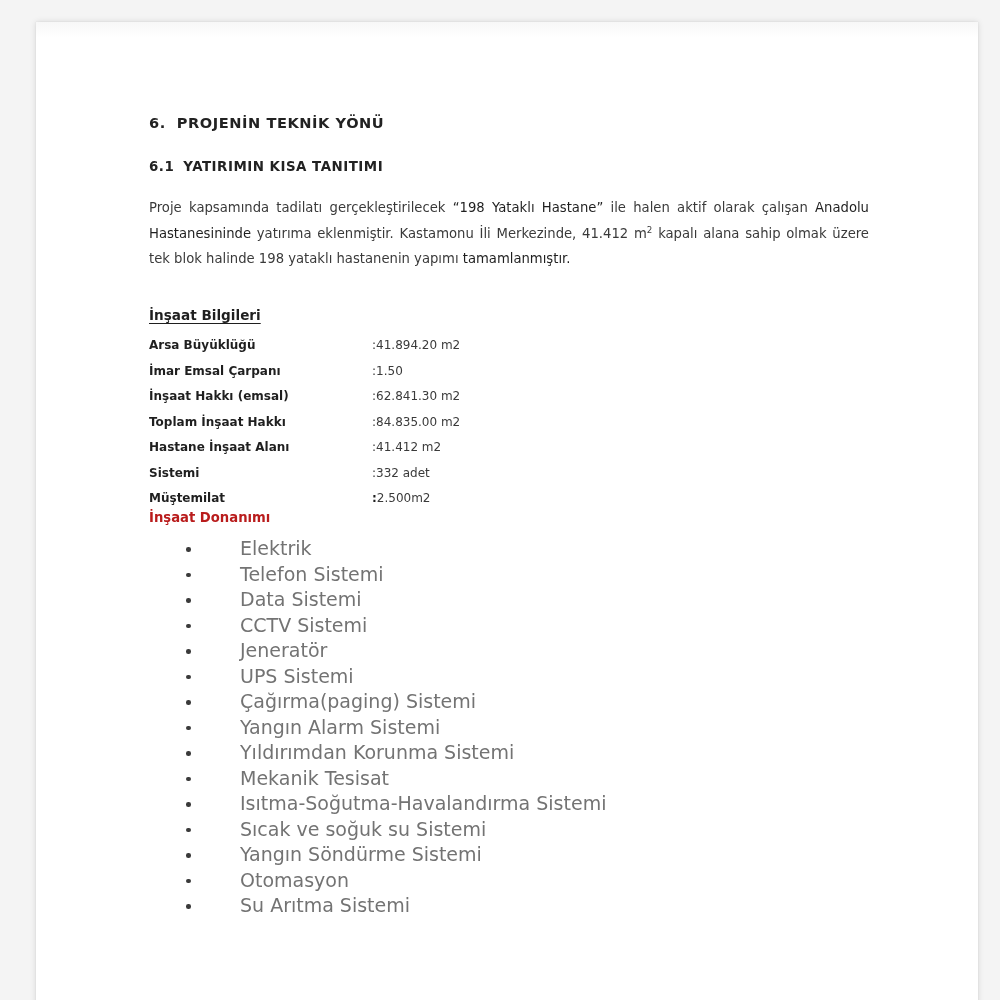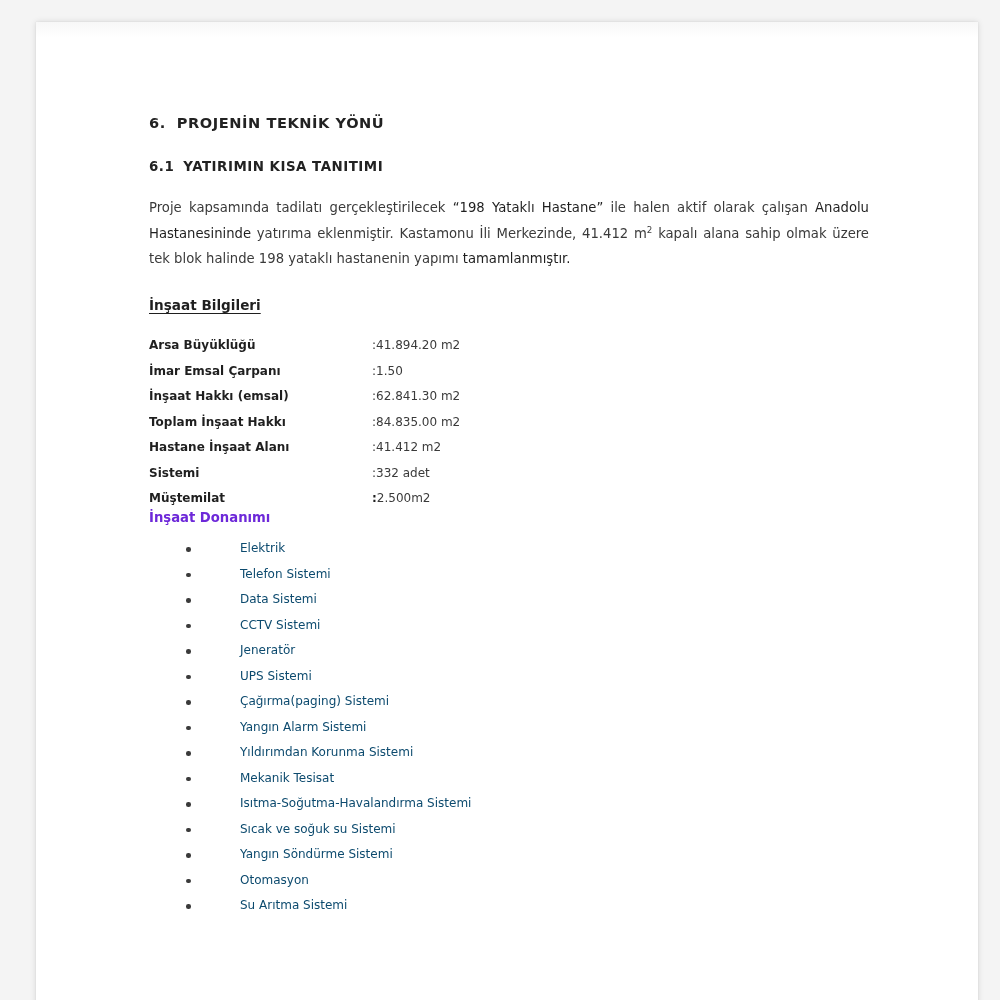--- a/index.html
+++ b/index.html
@@ -90,21 +90,21 @@
   }
   .para b { font-weight: normal; color: #1f1f1f; }
   .para sup {
     font-size: 0.66em;
     vertical-align: super;
     line-height: 0;
   }
 
   .sec-title {
     position: absolute;
-    top: 275px;
+    top: 285px;
     left: 0;
     font-size: 13.6px;
     font-weight: bold;
     color: #1f1f1f;
     text-decoration: underline;
     text-underline-offset: 3px;
     white-space: nowrap;
   }
 
   
@@ -133,40 +133,40 @@
     white-space: nowrap;
   }
   .spec .v.bold-colon .c { font-weight: bold; color: #1f1f1f; }
 
   .sub-title {
     position: absolute;
     top: 488px;
     left: 0;
     font-size: 13.2px;
     font-weight: bold;
-    color: #6d28d9;
+    color: #b91c1c;
     white-space: nowrap;
   }
 
   
   .bullets {
     position: absolute;
     top: 514px;
     left: 37px;          
     margin: 0;
     padding: 0;
     list-style: none;
   }
   .bullets li {
     position: relative;
     height: 25.5px;
     line-height: 25.5px;
     padding-left: 54px;
-    font-size: 12px;
-    color: #0c4a6e;
+    font-size: 19px;
+    color: #737373;
     white-space: nowrap;
   }
   .bullets li::before {
     content: "";
     position: absolute;
     left: 0;
     top: 11px;
     width: 4.5px;
     height: 4.5px;
     border-radius: 50%;

